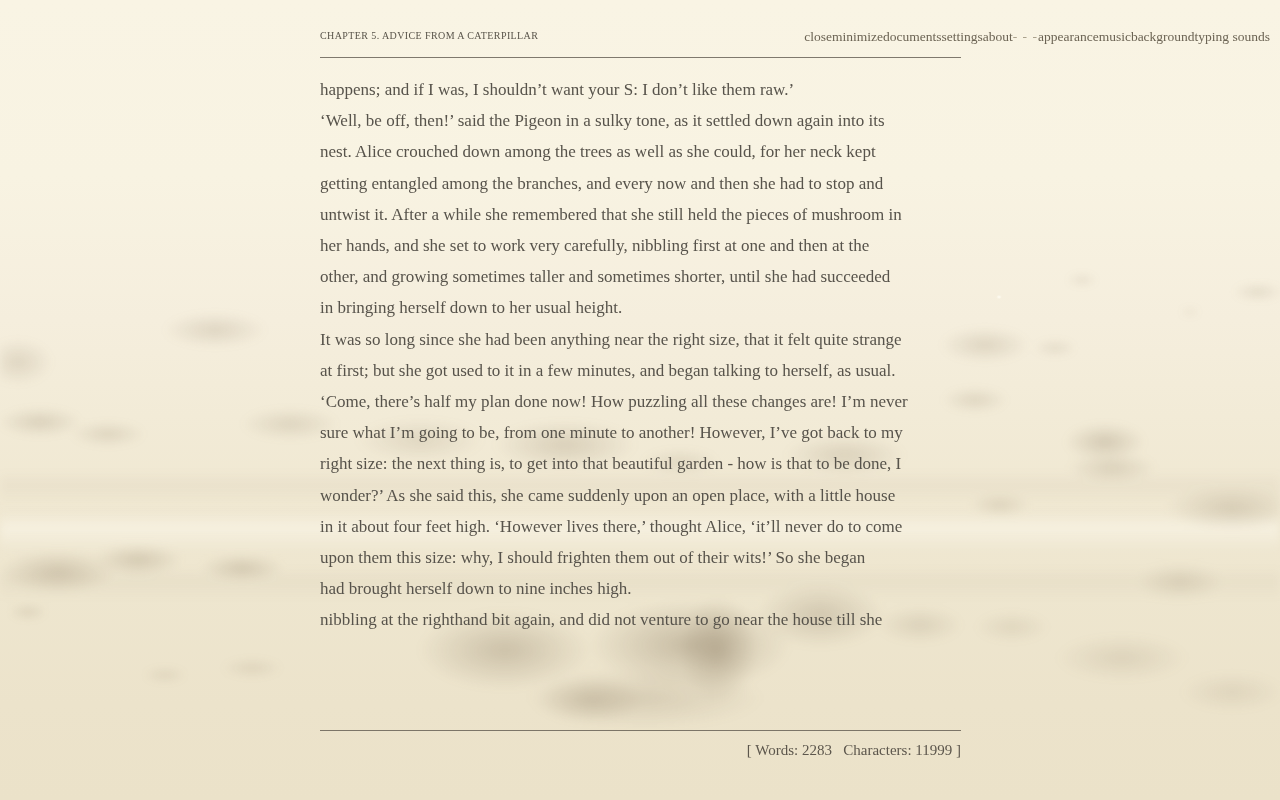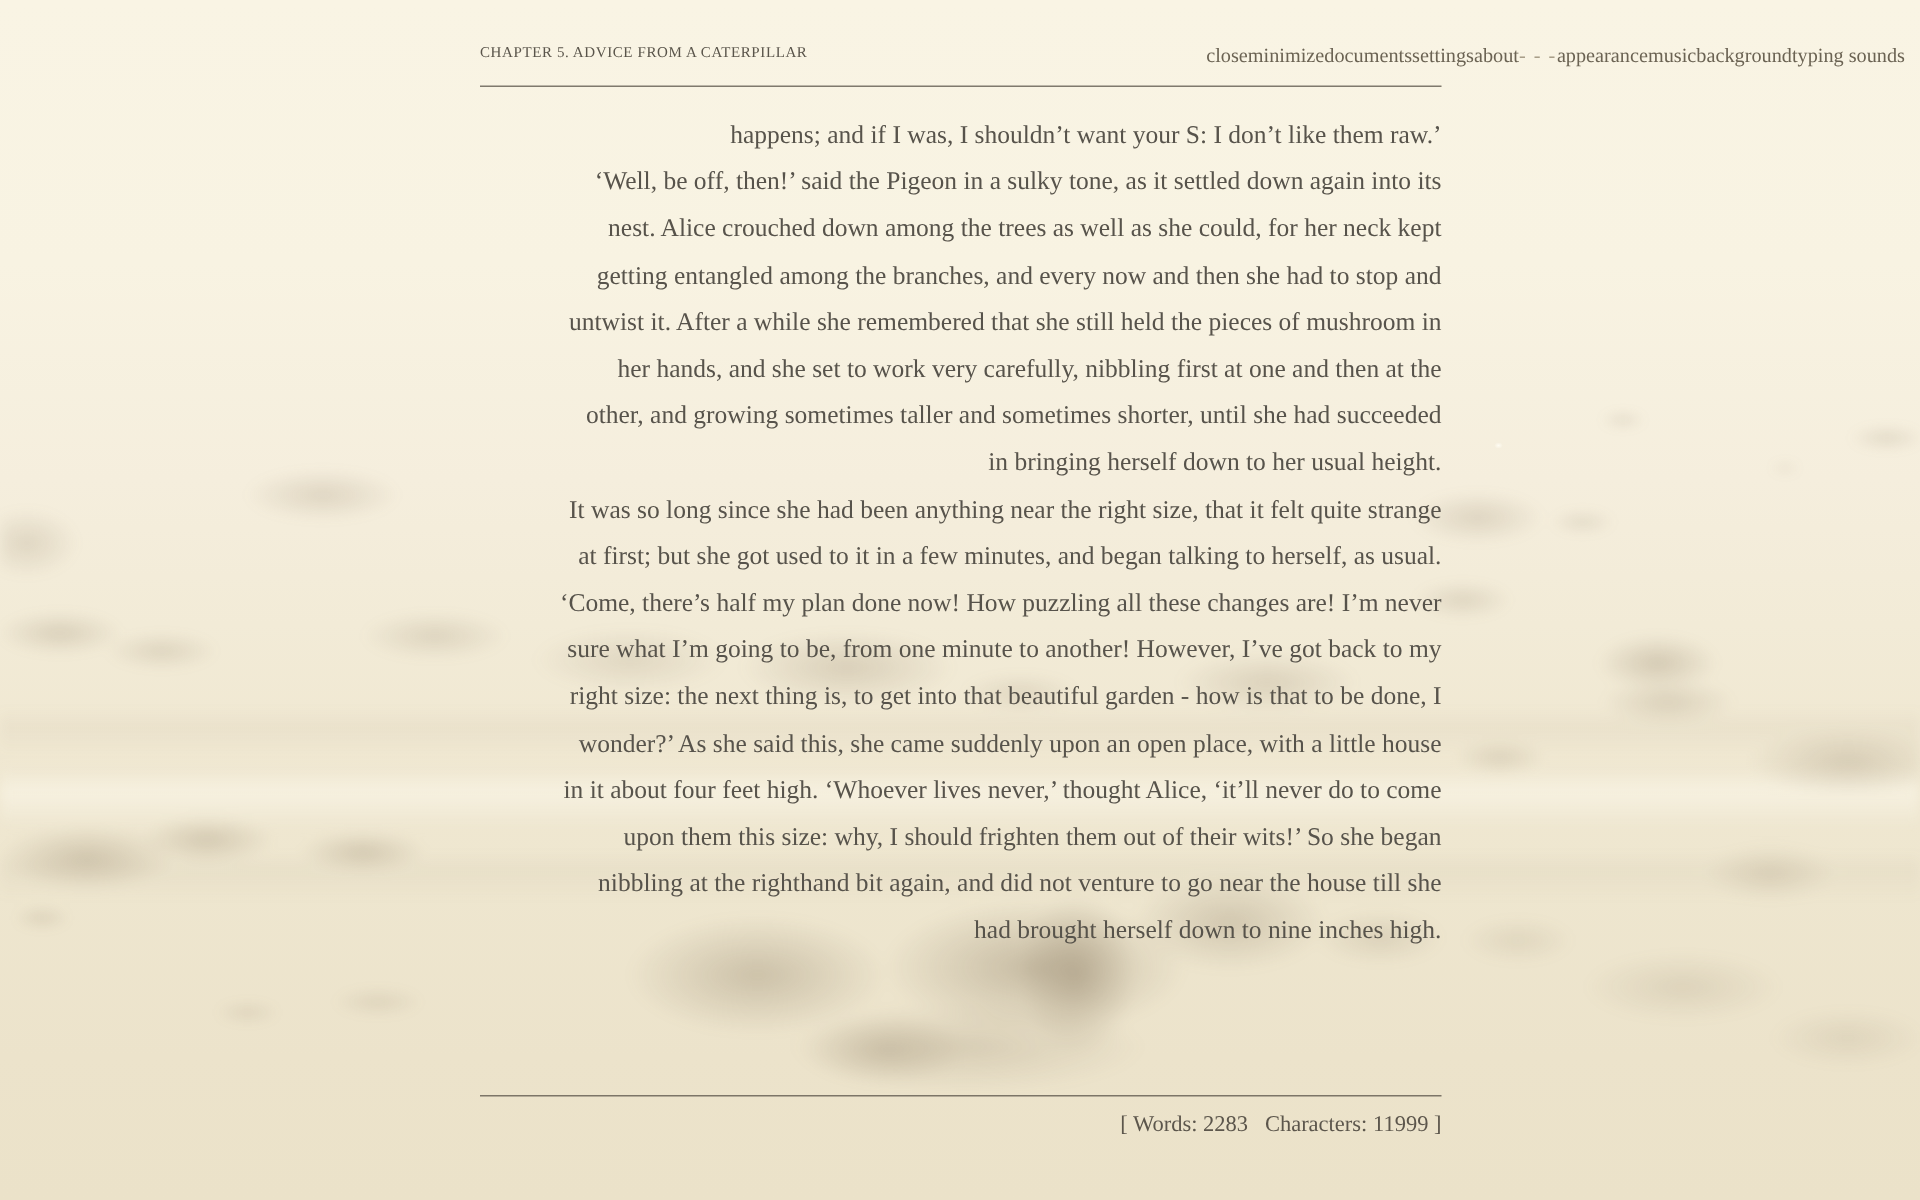--- a/index.html
+++ b/index.html
@@ -80,21 +80,21 @@
     color: #59544a; white-space: pre;
   }
   .rule { position: absolute; left: 0; width: 100%; height: 0; border-top: 1px solid rgba(92,86,75,0.78); }
   .rule-top { top: 57px; }
   .rule-bottom { top: 730px; }
   .doc-body {
     position: absolute; top: 74px; left: 0; width: 100%;
     font-size: 17px; line-height: 31.2px; color: #57534b;
     cursor: text;
   }
-  .text-line { white-space: pre; text-align: right; }
+  .text-line { white-space: pre; }
   .doc-footer {
     position: absolute; top: 742px; left: 0; width: 100%;
     text-align: right; font-size: 15px; color: #5c564c; white-space: pre;
   }
 
   
   .side-menu {
     position: absolute; top: 8px; right: 10px;
     display: flex; flex-direction: row; align-items: flex-end;
     font-size: 13.5px; line-height: 20px; color: #6b6353;
@@ -126,24 +126,24 @@
       <div class="text-line">untwist it. After a while she remembered that she still held the pieces of mushroom in</div>
       <div class="text-line">her hands, and she set to work very carefully, nibbling first at one and then at the</div>
       <div class="text-line">other, and growing sometimes taller and sometimes shorter, until she had succeeded</div>
       <div class="text-line">in bringing herself down to her usual height.</div>
       <div class="text-line">It was so long since she had been anything near the right size, that it felt quite strange</div>
       <div class="text-line">at first; but she got used to it in a few minutes, and began talking to herself, as usual.</div>
       <div class="text-line">‘Come, there’s half my plan done now! How puzzling all these changes are! I’m never</div>
       <div class="text-line">sure what I’m going to be, from one minute to another! However, I’ve got back to my</div>
       <div class="text-line">right size: the next thing is, to get into that beautiful garden - how is that to be done, I</div>
       <div class="text-line">wonder?’ As she said this, she came suddenly upon an open place, with a little house</div>
-      <div class="text-line">in it about four feet high. ‘Whoever lives never,’ thought Alice, ‘it’ll never do to come</div>
+      <div class="text-line">in it about four feet high. ‘However lives there,’ thought Alice, ‘it’ll never do to come</div>
       <div class="text-line">upon them this size: why, I should frighten them out of their wits!’ So she began</div>
+      <div class="text-line">had brought herself down to nine inches high.</div>
       <div class="text-line">nibbling at the righthand bit again, and did not venture to go near the house till she</div>
-      <div class="text-line">had brought herself down to nine inches high.</div>
     </div>
 
     <div class="rule rule-bottom"></div>
     <div class="doc-footer">[ Words: 2283   Characters: 11999 ]</div>
   </div>
 
   <nav class="side-menu">
     <div class="menu-item">close</div>
     <div class="menu-item">minimize</div>
     <div class="menu-item mt19">documents</div>

